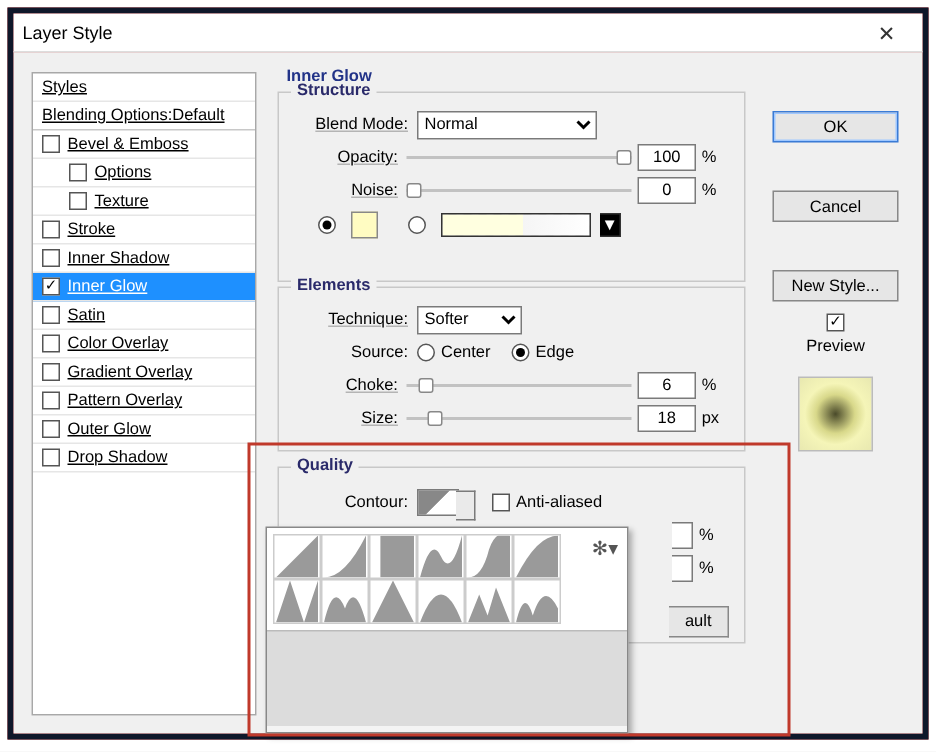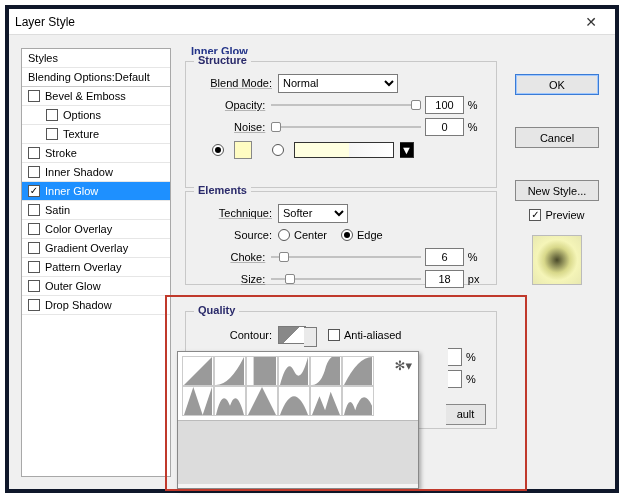--- a/index.html
+++ b/index.html
@@ -4,21 +4,21 @@
 <style>
   * { box-sizing: border-box; font-family: "Segoe UI", Tahoma, sans-serif; font-size: 11px; }
   body { margin: 0; background: #fff; width: 624px; height: 501px; position: relative; overflow: hidden; }
   .outer { position: absolute; left:5px; top:5px; width:614px; height:488px; border:4px solid #0f172a; background:#b91c1c; }
   .titlebar { height:26px; background:#fff; display:flex; align-items:center; padding:0 6px; border-bottom:1px solid #ddd; justify-content:space-between; }
   .titlebar .title { font-size:12px; color:#000; }
   .closex { width:36px; text-align:center; font-size:14px; color:#333; cursor:pointer; }
   .content { position:absolute; top:26px; left:0; right:0; bottom:0; background:#f0f0f0; }
   
   .styles-col { position:absolute; left:12px; top:13px; width:150px; bottom:12px; border:1px solid #a8a8a8; background:#fff; }
-  .styles-col .row { height:19px; display:flex; align-items:center; padding:0 6px; border-bottom:1px solid #e6e6e6; gap:5px; }
+  .styles-col .row { height:19px; display:flex; align-items:center; padding:0 6px; border-bottom:1px solid #e6e6e6; gap:5px;text-decoration:underline; }
   .styles-col .header { font-size:11px; }
   .styles-col .sel { background:#1e90ff; color:#fff; }
   .styles-col .indent { padding-left:24px; }
   
   .group { position:absolute; border:1px solid #c8c8c8; }
   .group > .legend { position:absolute; top:-8px; left:8px; background:#f0f0f0; padding:0 4px; font-weight:bold; color:#2a2a6a; }
   .field { display:flex; align-items:center; height:22px; }
   .lbl { width:82px; text-align:right; padding-right:6px; text-decoration: underline; text-decoration-color: rgba(0,0,0,0.25); }
   .lbl.nou { text-decoration:none; }
   .slider { flex:0 0 150px; height:14px; position:relative; background:none; }
@@ -31,21 +31,21 @@
   .radio.on::after { content:""; width:6px;height:6px;border-radius:50%;background:#000;}
   .colorrow { display:flex; align-items:center; gap:6px; margin-left:16px; height:24px; }
   .swatch { width:18px; height:18px; border:1px solid #888; }
   .grad { width:100px; height:16px; border:1px solid #333; background:linear-gradient(90deg,#ffffe0,#ffffe0 55%, #f5f5f5 55%, #fff 100%),
           repeating-conic-gradient(#ccc 0 25%, #fff 0 50%) 50% / 10px 10px; background-blend-mode:normal; position:relative;}
   .gradbtn { width:14px;height:16px;border:1px solid #333;border-left:none;background:#000;color:#fff;display:flex;align-items:center;justify-content:center;}
   
   .btncol { position:absolute; right:16px; top:13px; width:84px; display:flex; flex-direction:column; gap:6px; align-items:center; }
   .btn { width:84px; height:21px; border:1px solid #888; background:#e6e6e6; display:flex; align-items:center; justify-content:center; cursor:pointer;margin-top:26px; }
   .btn.def { border:1px solid #3a7bd5; box-shadow: inset 0 0 0 1px #9ec7ff; }
-  .previewchk { display:flex; align-items:center; gap:4px; margin-top:2px; }
+  .previewchk { display:flex; align-items:center; gap:4px; margin-top:2px;flex-direction:column; }
   .previewimg { width:50px; height:50px; margin-top:8px; background:radial-gradient(circle at 50% 50%, #4a4a2a 0%, #d8d88a 38%, #f5f5b8 60%, #e8e8b0 100%); border:1px solid #bbb; }
   
   .redbox { position:absolute; border:2px solid #c0392b; pointer-events:none; }
   
   .popup { position:absolute; background:#f4f4f4; border:1px solid #888; box-shadow:2px 2px 4px rgba(0,0,0,.3); }
   .popup .grid { display:grid; grid-template-columns:repeat(6,32px); grid-auto-rows:30px; gap:0; padding:4px; background:#fff; }
   .popup .cell { border:1px solid #ccc; position:relative; overflow:hidden; background:#fff; }
   .popup .cell svg { width:100%; height:100%; display:block; }
   .gear { position:absolute; right:6px; top:6px; font-size:13px; color:#555; }
   .popup .extra { height:64px; background:#dcdcdc; border-top:1px solid #bbb; }
@@ -157,21 +157,21 @@
             <span class="radio on"></span>
             <span class="swatch" style="background:#fffcc2"></span>
             <span style="width:8px"></span>
             <span class="radio"></span>
             <span class="grad"></span>
             <span class="gradbtn">▼</span>
           </div>
         </div>
       </div>
 
-      <div class="group" style="left:0; top:146px; width:312px; height:94px;">
+      <div class="group" style="left:0; top:146px; width:312px; height:110px;">
         <span class="legend">Elements</span>
         <div style="padding:10px 10px 4px 10px">
           <div class="field">
             <span class="lbl">Technique:</span>
             <select class="combo" style="width:70px">
               <option>Softer</option>
             </select>
           </div>
           <div class="field">
             <span class="lbl nou">Source:</span>

